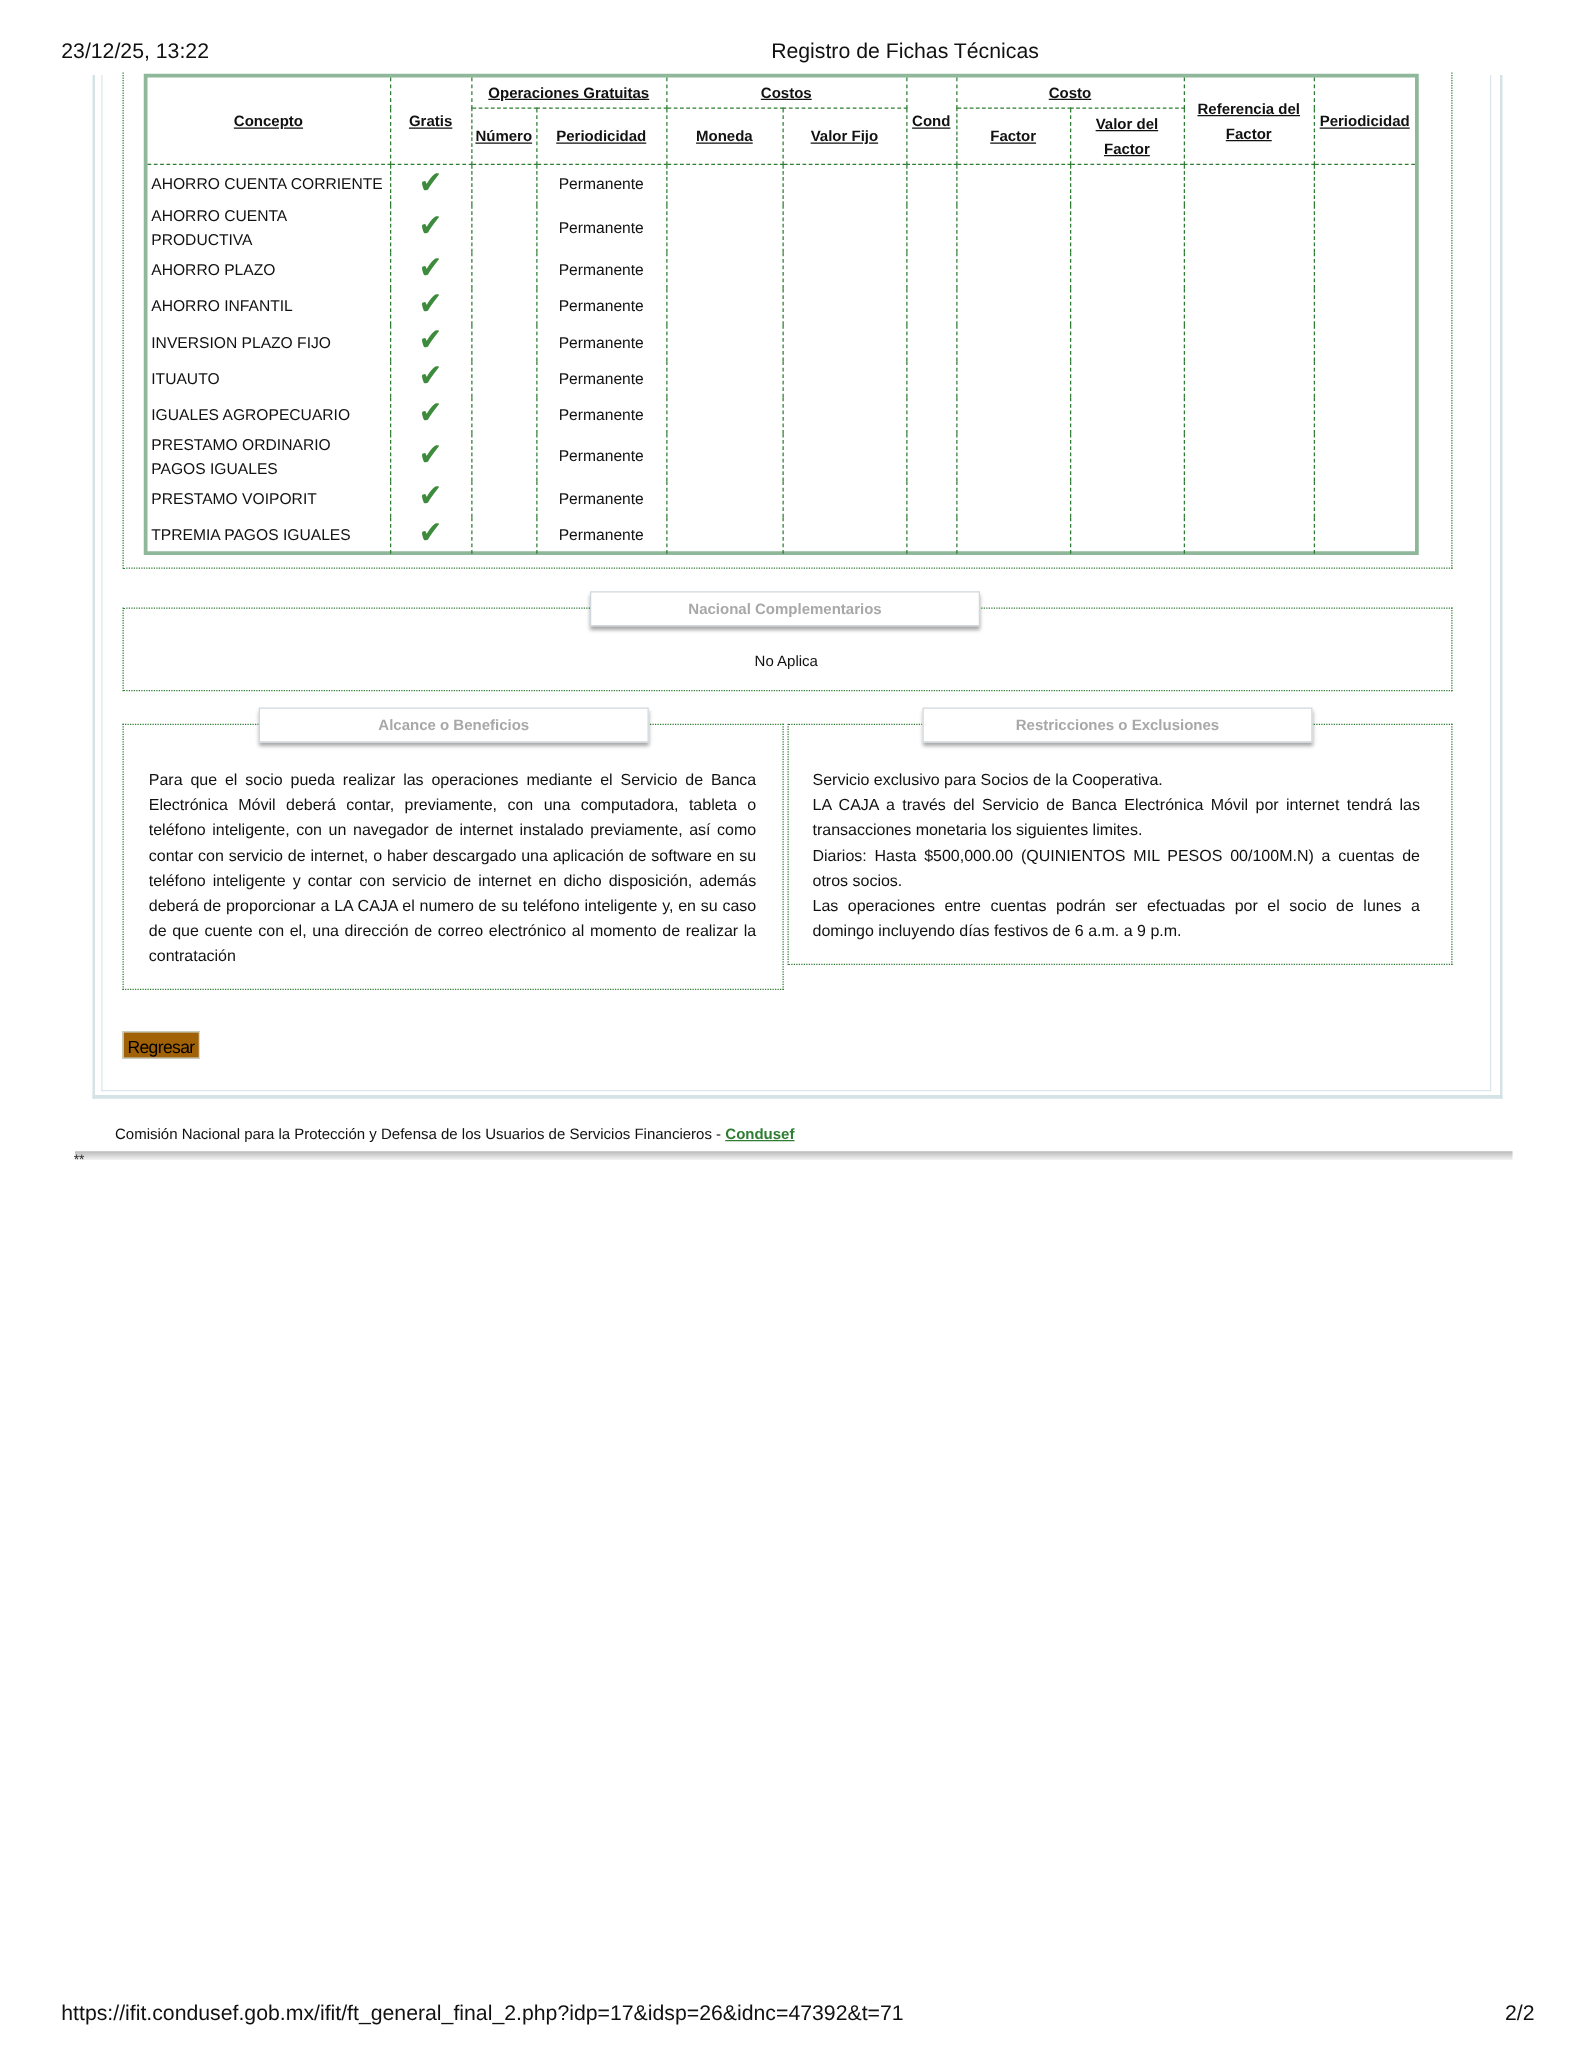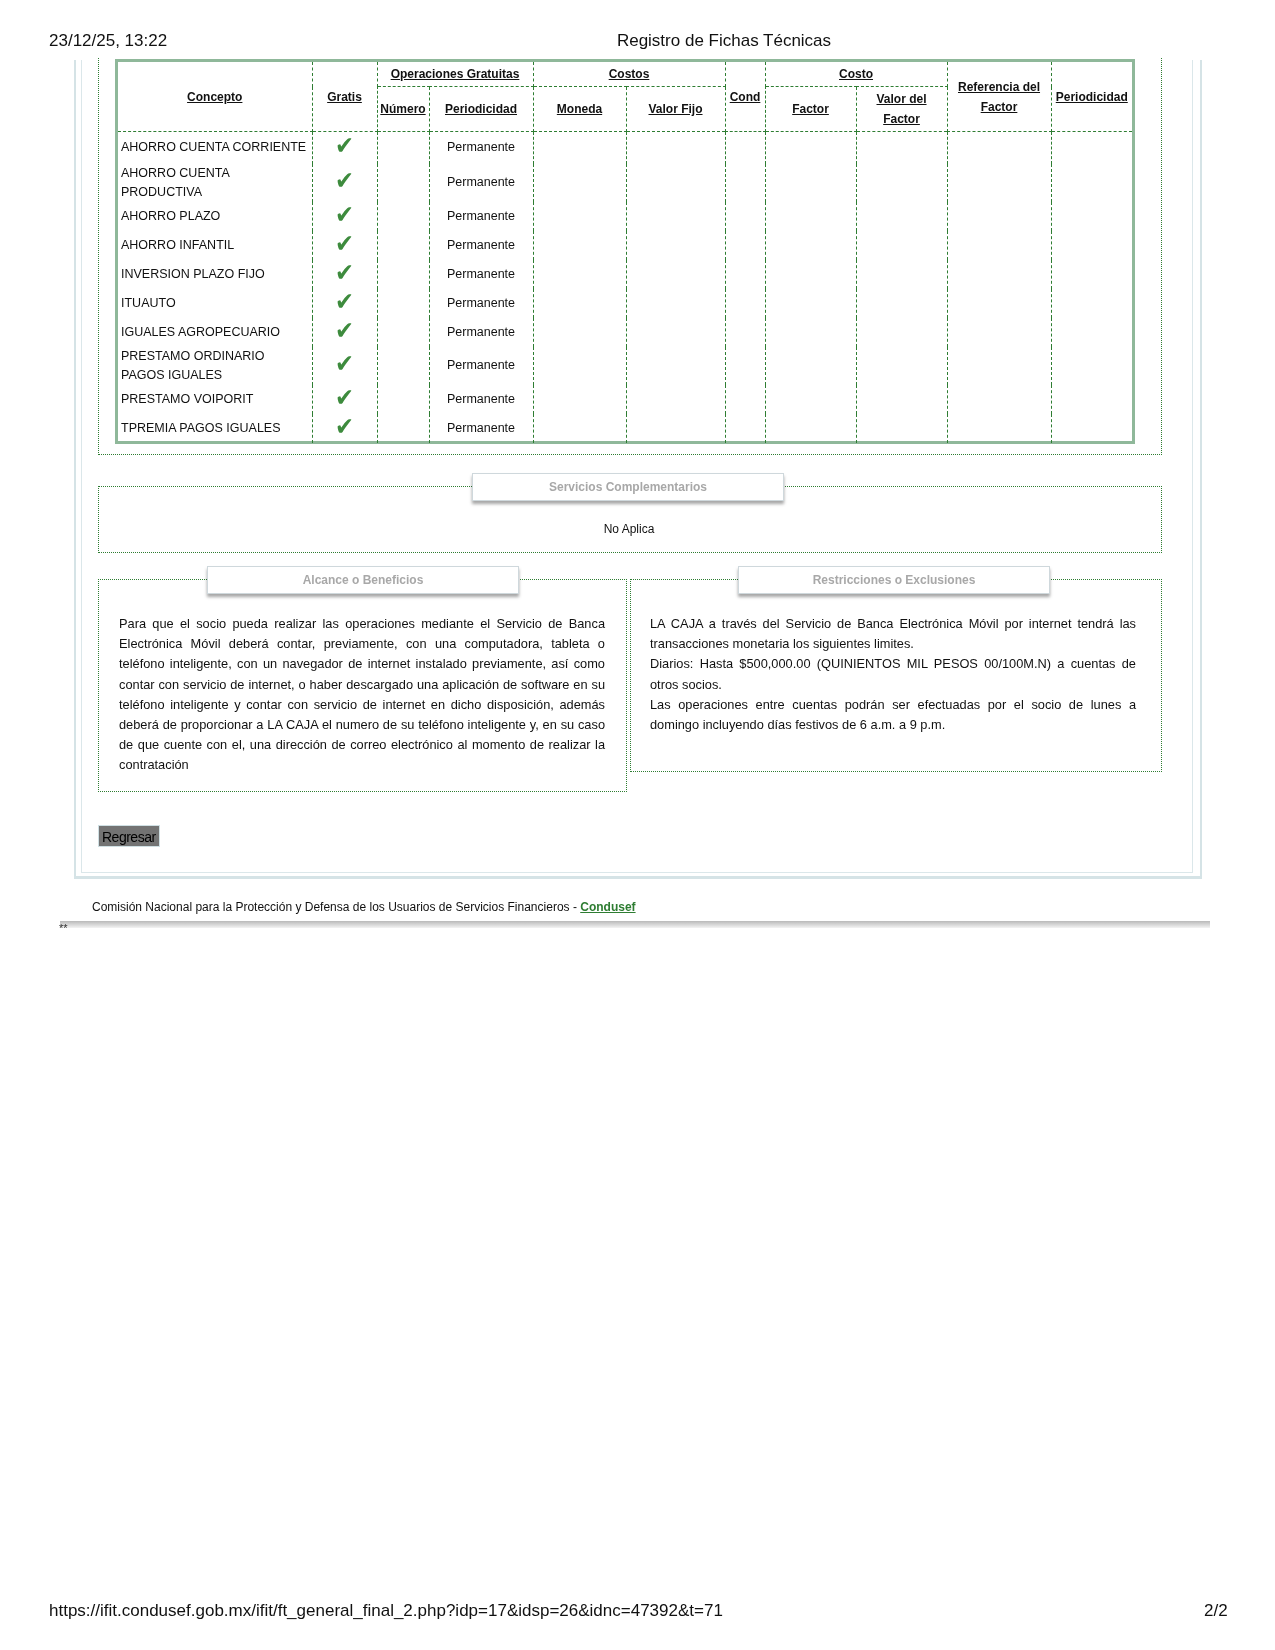--- a/index.html
+++ b/index.html
@@ -35,21 +35,21 @@
   table.ops th:first-child, table.ops td:first-child { border-left:none; }
   table.ops th:last-child, table.ops td:last-child { border-right:none; }
   td.c { text-align:center; }
   .check { color:#3d8b3d; font-size:25px; line-height:20px; display:inline-block; transform:scaleX(0.9); }
 
   .no-aplica { position:absolute; left:98px; width:1062px; top:522px; text-align:center; font-weight:normal; font-size:12px; }
 
   .para { position:absolute; font-size:12.8px; line-height:20.2px; text-align:justify; }
 
   .regresar { position:absolute; left:98px; top:825px; height:22px; padding:0 3px;
-              border:1px solid #cfdfe3; background:#737373; font-size:14px; line-height:22px;
+              border:1px solid #cfdfe3; background:#a16207; font-size:14px; line-height:22px;
               font-family:"Liberation Sans", sans-serif; letter-spacing:-0.5px; cursor:pointer; }
 
   .site-footer { position:absolute; left:92px; top:900px; font-size:12px; }
   .site-footer a { color:#2e7d32; font-weight:bold; text-decoration:underline; }
   .footer-bar { position:absolute; left:60px; top:921px; width:1150px; height:7px;
                 background:linear-gradient(#b9b9b9,#f3f3f3); }
   .stars { position:absolute; left:59px; top:922px; font-size:11px; color:#333; }
 </style>
 </head>
 <body>
@@ -226,30 +226,31 @@
           <td class="c"></td>
           <td class="c"></td>
           <td class="c"></td>
           <td class="c"></td>
         </tr>
       </tbody>
   </table>
 </div>
 
 <div class="box" style="left:98px; top:486px; width:1062px; height:65px;"></div>
-<div class="legend" style="left:472px; top:473px; width:310px;">Servicios Complementarios</div>
+<div class="legend" style="left:472px; top:473px; width:310px;">Nacional Complementarios</div>
 <div class="no-aplica">No Aplica</div>
 
 <div class="box" style="left:98px; top:579px; width:527px; height:211px;"></div>
 <div class="legend" style="left:207px; top:566px; width:310px;">Alcance o Beneficios</div>
 <div class="para" style="left:119px; top:614px; width:486px;">Para que el socio pueda realizar las operaciones mediante el Servicio de Banca Electrónica Móvil deberá contar, previamente, con una computadora, tableta o teléfono inteligente, con un navegador de internet instalado previamente, así como contar con servicio de internet, o haber descargado una aplicación de software en su teléfono inteligente y contar con servicio de internet en dicho disposición, además deberá de proporcionar a LA CAJA el numero de su teléfono inteligente y, en su caso de que cuente con el, una dirección de correo electrónico al momento de realizar la contratación</div>
 
 <div class="box" style="left:630px; top:579px; width:530px; height:191px;"></div>
 <div class="legend" style="left:738px; top:566px; width:310px;">Restricciones o Exclusiones</div>
 <div class="para" style="left:650px; top:614px; width:486px;">
+  <div>Servicio exclusivo para Socios de la Cooperativa.</div>
   <div>LA CAJA a través del Servicio de Banca Electrónica Móvil por internet tendrá las transacciones monetaria los siguientes limites.</div>
   <div>Diarios: Hasta $500,000.00 (QUINIENTOS MIL PESOS 00/100M.N) a cuentas de otros socios.</div>
   <div>Las operaciones entre cuentas podrán ser efectuadas por el socio de lunes a domingo incluyendo días festivos de 6 a.m. a 9 p.m.</div>
 </div>
 
 <button class="regresar">Regresar</button>
 
 <div class="site-footer">
   <span>Comisión Nacional para la Protección y Defensa de los Usuarios de Servicios Financieros - </span><a>Condusef</a>
 </div>

